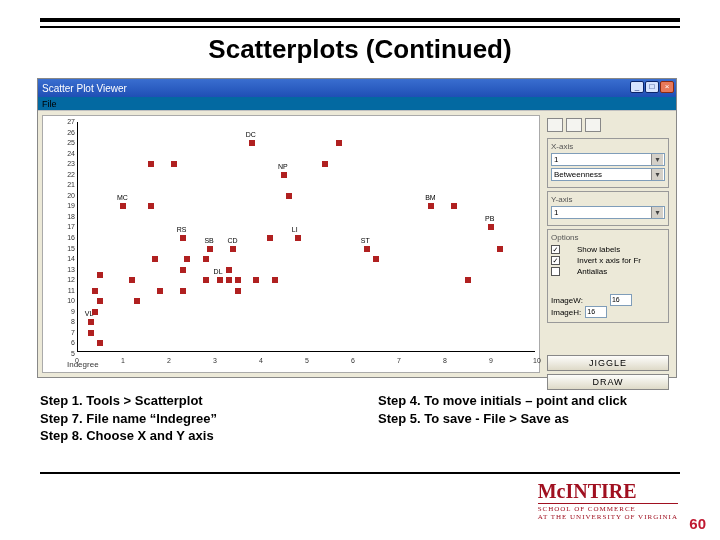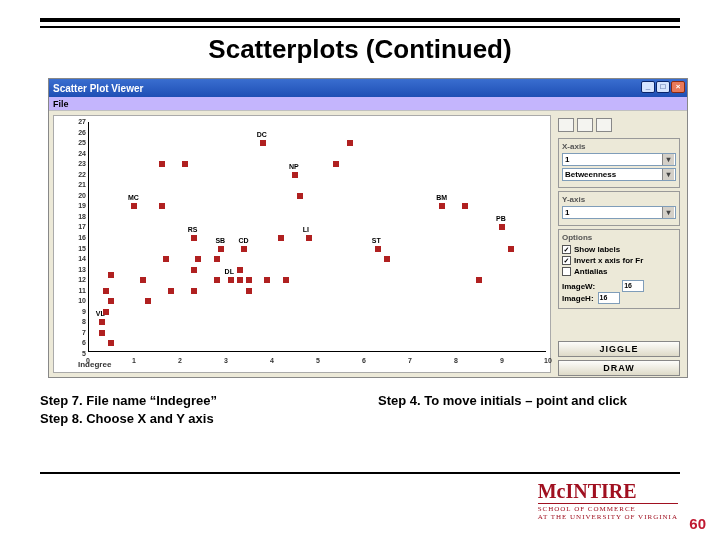--- a/index.html
+++ b/index.html
@@ -33,29 +33,28 @@
     position: absolute;
     left: 0; right: 0;
     top: 34px;
     text-align: center;
     font-weight: bold;
     font-size: 26px;
     color: #000;
   }
   .shot {
     position: absolute;
-    left: 48px;
+    left: 37px;
     top: 78px;
     width: 640px;
     height: 300px;
     border: 1px solid #888;
     background: #ece9d8;
     font-size: 9px;
     color: #000;
-    font-weight: bold;
   }
   .titlebar {
     height: 18px;
     background: linear-gradient(#3a6ed0,#1f4fb5);
     color: #fff;
     display: flex;
     align-items: center;
     padding: 0 4px;
     font-size: 10px;
     position: relative;
@@ -68,21 +67,21 @@
     width: 14px; height: 12px;
     background: #d6e4ff;
     border: 1px solid #0a246a;
     border-radius: 2px;
     font-size: 8px; line-height: 10px; text-align: center;
     color: #0a246a;
   }
   .wbtn.close { background: #e8795a; color:#fff; border-color:#8a2a12;}
   .menubar {
     height: 14px;
-    background: #c4b5fd;
+    background: #0369a1;
     border-bottom: 1px solid #c0c0c0;
     padding-left: 4px;
     font-size: 9px;
     line-height: 14px;
   }
   .chartarea {
     position: absolute;
     left: 4px; top: 36px;
     width: 498px; height: 258px;
     background: #fff;
@@ -107,21 +106,21 @@
   .dd {
     height:13px; border:1px solid #7f9db9; background:#fff;
     font-size:8px; line-height:11px; padding:0 2px; position:relative;
     margin-bottom:2px;
   }
   .dd::after{
     content:"▾"; position:absolute; right:1px; top:0; font-size:8px;
     color:#444; background:#d4d0c8; width:11px; text-align:center;
     border-left:1px solid #888;
   }
-  .chk { font-size:8px; line-height:11px; display:flex; align-items:center; gap:3px;}
+  .chk { font-size:8px; line-height:11px; display:flex; align-items:center; gap:17px;}
   .chkbox{ width:9px;height:9px;border:1px solid #555;background:#fff;font-size:7px;line-height:7px;text-align:center;}
   .sbutton {
     margin:3px; height:16px; border:1px solid #888;
     background:linear-gradient(#fdfdfb,#dedac8);
     font-size:9px; text-align:center; line-height:14px;
     letter-spacing:1px;
   }
   .axis-x { position:absolute; left:34px; right:4px; bottom:20px; border-top:1px solid #000; }
   .axis-y { position:absolute; left:34px; top:6px; bottom:20px; border-left:1px solid #000; }
   .xlabel-txt { position:absolute; left:24px; bottom:3px; font-size:8px; color:#333;}
@@ -303,41 +302,43 @@
           <span>Show labels</span>
         </div>
       <div class="chk">
           <div class="chkbox">✓</div>
           <span>Invert x axis for Fr</span>
         </div>
       <div class="chk">
           <div class="chkbox"></div>
           <span>Antialias</span>
         </div>
-      <div class="tiny-row" style="margin-top:3px;gap:27px;">
+      <div class="tiny-row" style="margin-top:17px;gap:27px;">
         <span>ImageW:</span>
         <div class="tiny-input">16</div>
       </div>
       <div class="tiny-row">
         <span>ImageH:</span>
         <div class="tiny-input">16</div>
       </div>
     </div>
     <div style="height:26px;"></div>
     <div class="sbutton">JIGGLE</div>
     <div class="sbutton">DRAW</div>
   </div>
 </div>
 
 <div class="steps-left">
+  <div>Step 1. Tools &gt; Scatterplot</div>
   <div>Step 7. File name “Indegree”</div>
   <div>Step 8. Choose X and Y axis</div>
 </div>
 <div class="steps-right">
   <div>Step 4. To move initials – point and click</div>
+  <div>Step 5. To save - File &gt; Save as</div>
 </div>
 
 <div class="logo">
   <div class="mc"><span class="i">Mc</span><span></span>INTIRE</div>
   <div class="sub">SCHOOL OF COMMERCE</div>
   <div class="sub" style="border:none;padding-top:0;">AT THE UNIVERSITY OF VIRGINIA</div>
 </div>
 
 <div class="pageno">60</div>
 

